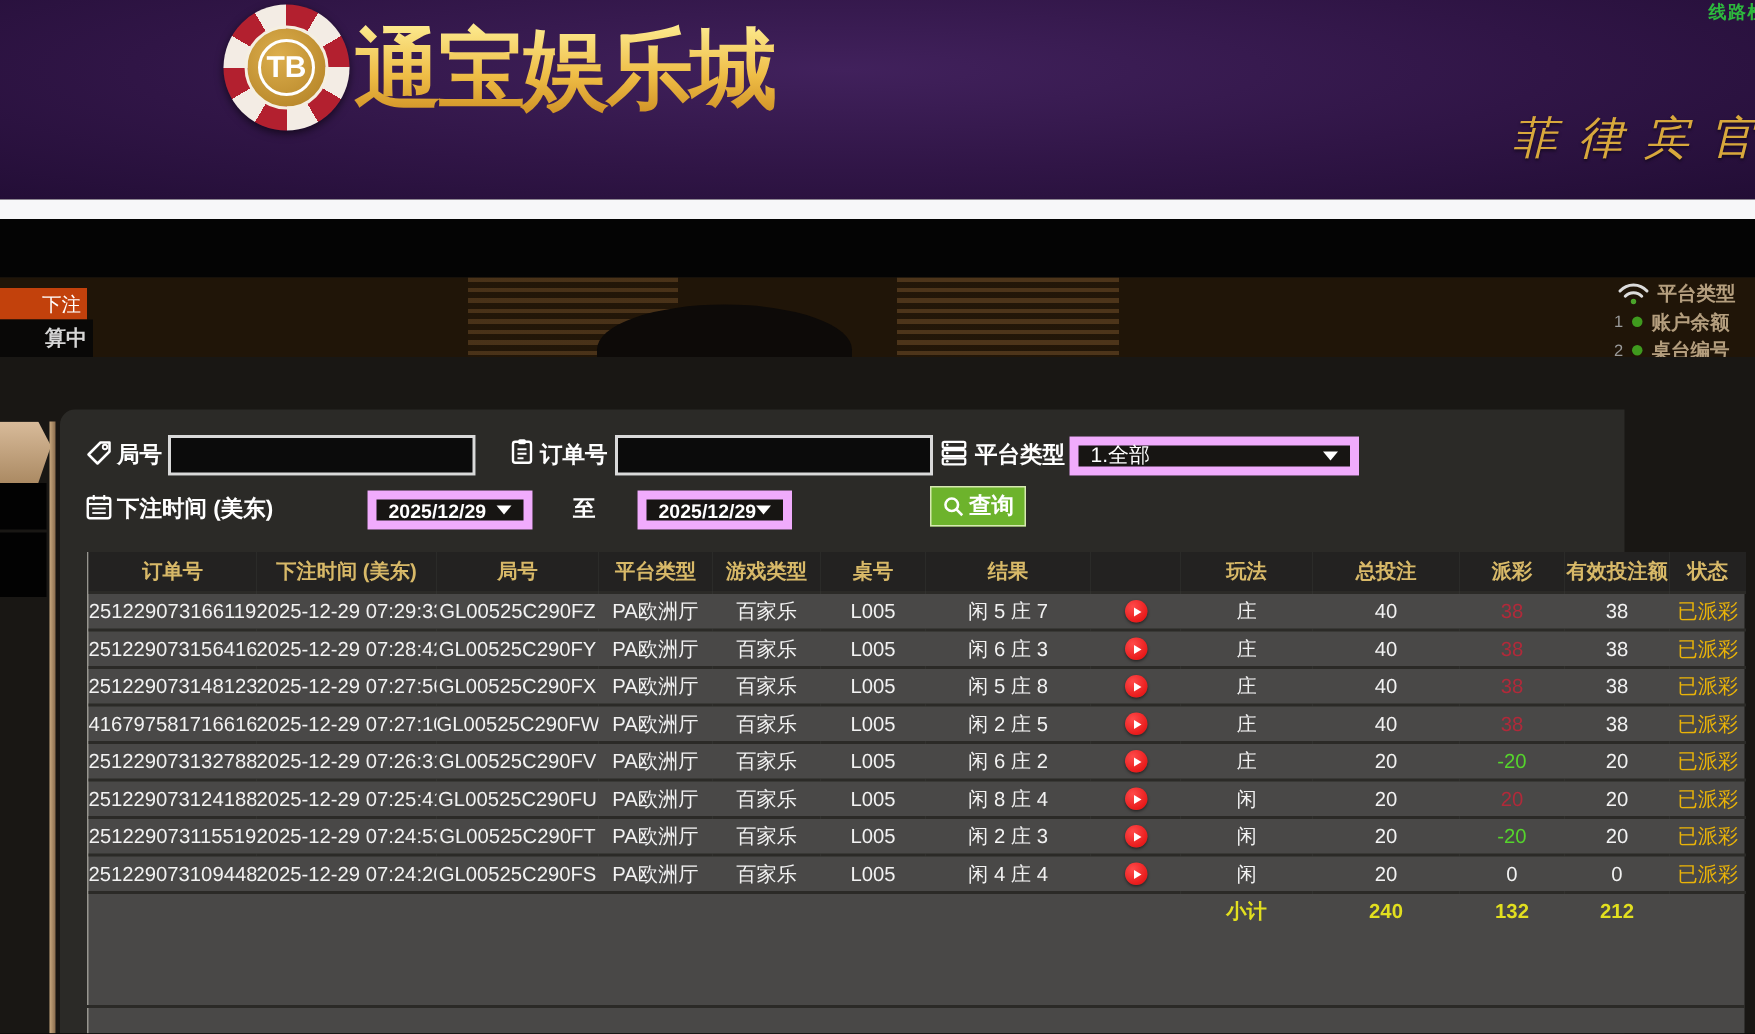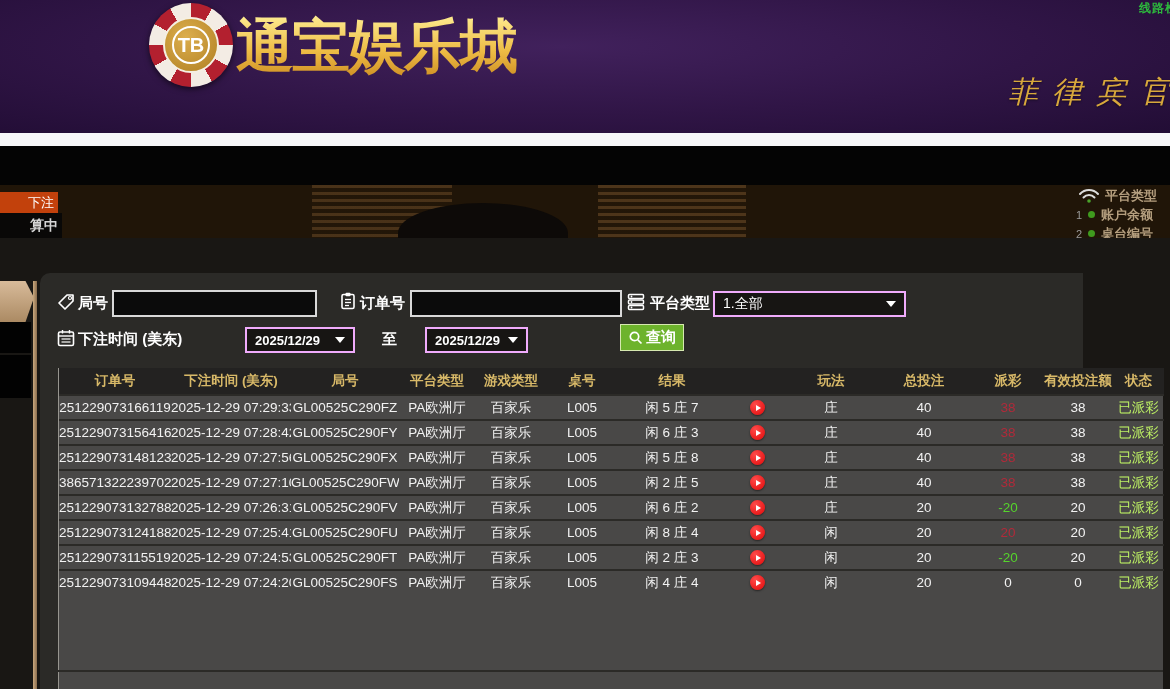--- a/index.html
+++ b/index.html
@@ -59,37 +59,37 @@
     background:linear-gradient(90deg,#c9a87e,#8a6d4e);}
   .rail-black1{position:absolute;left:0;top:84px;width:31px;height:31px;background:#020202;}
   .rail-black2{position:absolute;left:0;top:117px;width:31px;height:43px;background:#020202;}
   .main-panel{position:absolute;left:40px;top:35px;width:1043px;height:416px;background:#2b2a27;border-radius:10px 0 0 0;}
 
   
   .flabel{position:absolute;color:#fff;font-size:15px;font-weight:bold;white-space:nowrap;}
   .ficon{position:absolute;width:20px;height:20px;}
   .txt-input{position:absolute;height:27px;background:#0b0b0b;border:2px solid #d9d9d9;color:#fff;
     font-size:13px;padding:0 6px;}
-  .sel{position:absolute;height:26px;background:#171513;border:2px solid #f0abfc;color:#fff;
+  .sel{position:absolute;height:26px;background:#171513;border:6px solid #f0abfc;color:#fff;
     display:flex;align-items:center;padding:0 8px;cursor:pointer;}
   .sel .caret{margin-left:auto;width:0;height:0;border-left:5px solid transparent;border-right:5px solid transparent;border-top:6px solid #fff;}
   .date-sel{font-size:13px;font-weight:bold;}
   .plat-sel{font-size:14px;}
   .search-btn{position:absolute;left:580px;top:51px;width:64px;height:27px;background:#6db32c;border:1px solid #d6e8b0;
     color:#fff;font-size:15px;font-weight:bold;display:flex;align-items:center;justify-content:center;gap:2px;cursor:pointer;}
 
   
   .table-wrap{position:absolute;left:18px;top:95px;width:1105px;height:321px;background:#494847;border-left:1px solid #97958f;}
   table{border-collapse:separate;border-spacing:0;table-layout:fixed;width:1105px;}
   th{background:#232221;color:#d8b968;font-size:13.5px;font-weight:bold;height:26px;padding:0;text-align:center;overflow:hidden;white-space:nowrap;}
   td{height:25px;padding:0;font-size:13.5px;color:#f2f2f2;text-align:center;border-top:2px solid #2b2a27;overflow:hidden;white-space:nowrap;}
   tr.tot td{color:#e2df1f;font-weight:bold;}
   td.pos{color:#b02a3a;}
   td.neg{color:#55d42c;}
-  td.status{color:#bef264;}
+  td.status{color:#eab308;}
   .play-btn{display:inline-block;width:15px;height:15px;border-radius:50%;background:radial-gradient(circle at 35% 30%,#ff4a4a,#e00808);position:relative;vertical-align:middle;cursor:pointer;box-shadow:0 1px 2px rgba(0,0,0,.5);}
   .play-btn::after{content:"";position:absolute;left:6px;top:4.5px;width:0;height:0;border-left:5px solid #fff;border-top:3px solid transparent;border-bottom:3px solid transparent;}
   .filler-border{position:absolute;left:18px;top:397px;width:1105px;height:0;border-top:2px solid #2b2a27;}
 </style>
 </head>
 <body>
 
 <div class="screen">
 
   <div class="top-header">
@@ -279,21 +279,21 @@
                 <td>L005</td>
                 <td>闲 5 庄 8</td>
                 <td><span class="play-btn"></span></td>
                 <td>庄</td>
                 <td>40</td>
                 <td class="pos">38</td>
                 <td>38</td>
                 <td class="status">已派彩</td>
               </tr>
               <tr>
-                <td>386571322239702</td>
+                <td>416797581716616</td>
                 <td>2025-12-29 07:27:10</td>
                 <td>GL00525C290FW</td>
                 <td>PA欧洲厅</td>
                 <td>百家乐</td>
                 <td>L005</td>
                 <td>闲 2 庄 5</td>
                 <td><span class="play-btn"></span></td>
                 <td>庄</td>
                 <td>40</td>
                 <td class="pos">38</td>
@@ -352,20 +352,28 @@
                 <td>PA欧洲厅</td>
                 <td>百家乐</td>
                 <td>L005</td>
                 <td>闲 4 庄 4</td>
                 <td><span class="play-btn"></span></td>
                 <td>闲</td>
                 <td>20</td>
                 <td class="zero">0</td>
                 <td>0</td>
                 <td class="status">已派彩</td>
+              </tr>
+              <tr class="tot">
+                <td colspan="8"></td>
+                <td>小计</td>
+                <td>240</td>
+                <td>132</td>
+                <td>212</td>
+                <td></td>
               </tr>
             </tbody>
         </table>
       </div>
       <div class="filler-border"></div>
     </div>
   </div>
 </div>
 
 </body></html>

